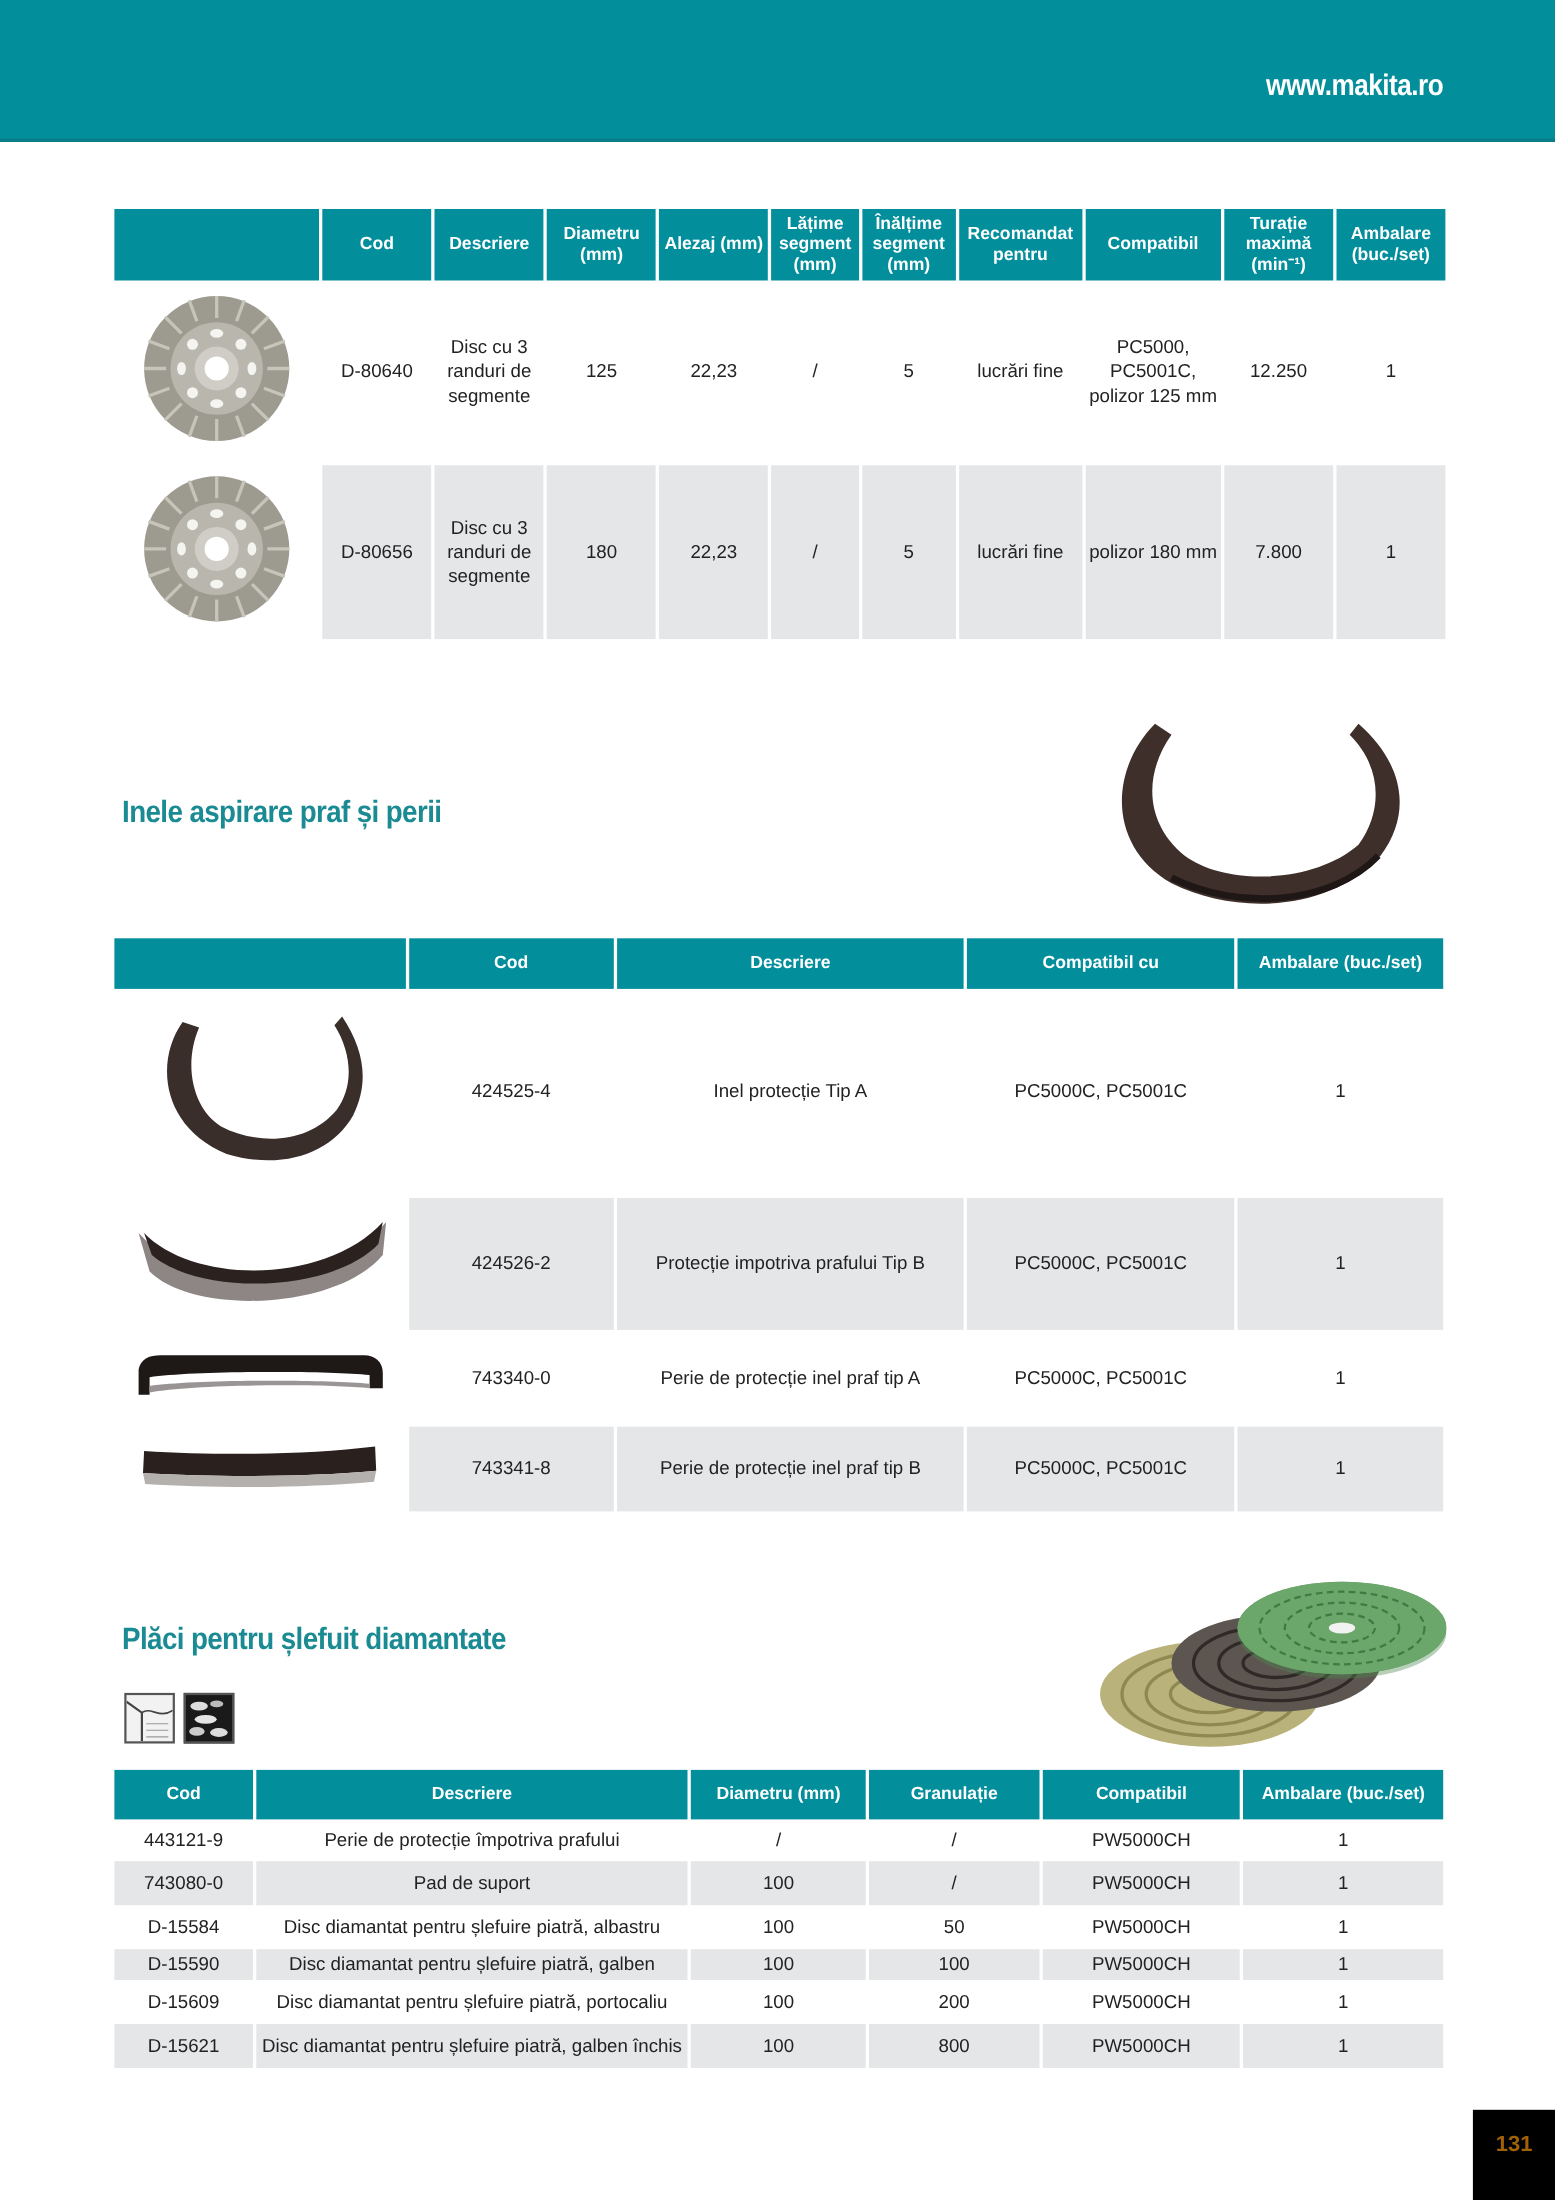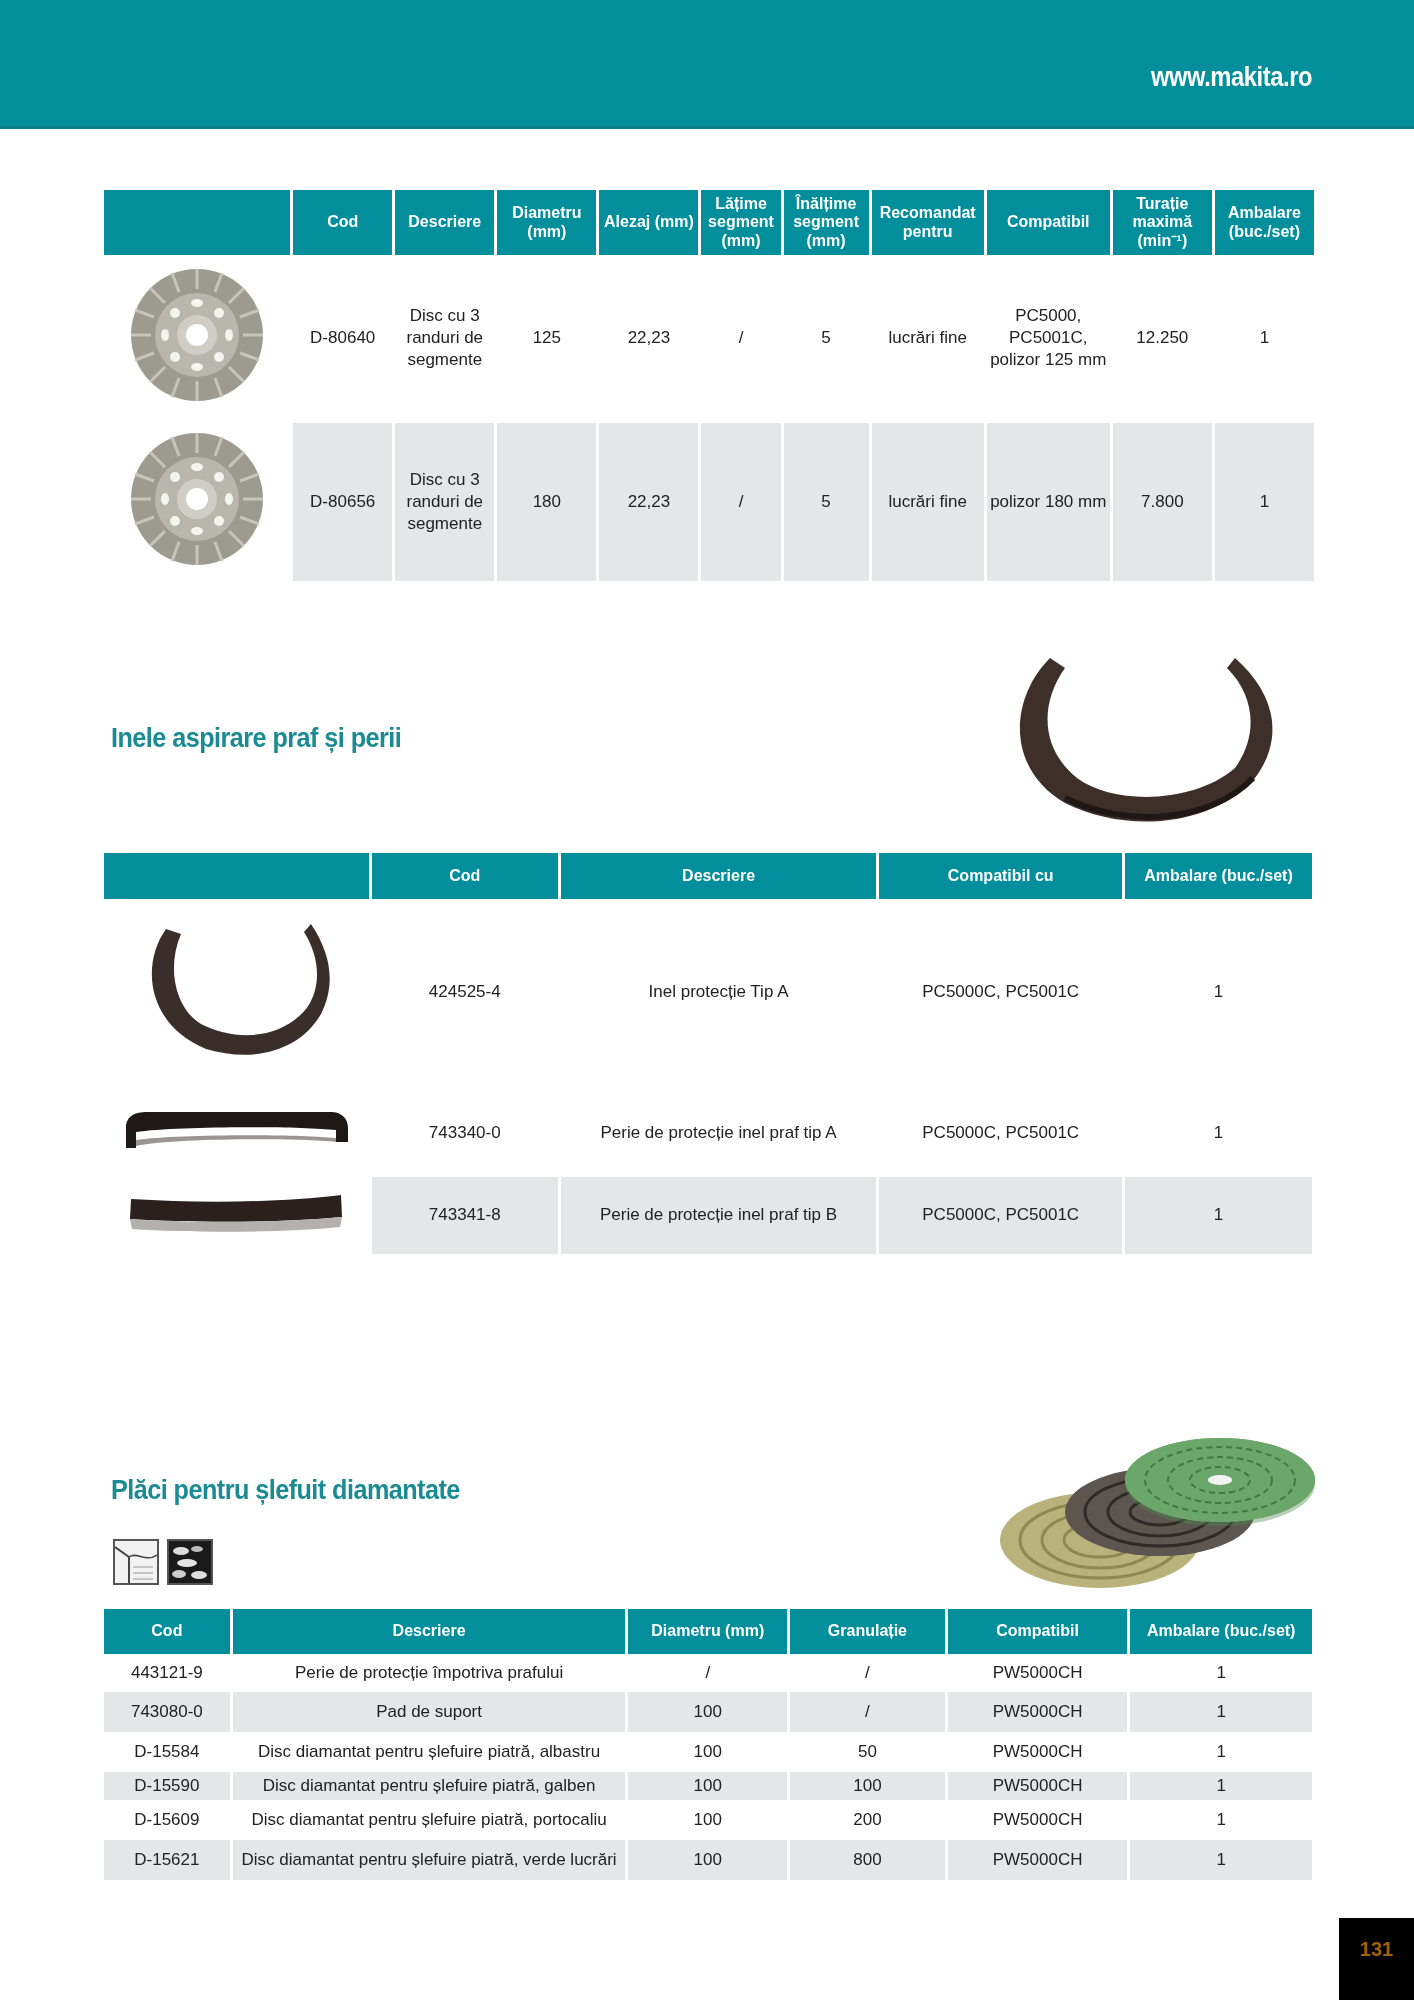--- a/index.html
+++ b/index.html
@@ -190,20 +190,32 @@
         </svg>
       </td>
       <td class="c">424525-4</td>
       <td class="c">Inel protecție Tip A</td>
       <td class="c">PC5000C, PC5001C</td>
       <td class="c">1</td>
     </tr>
     <tr style="height:4px;">
         <td colspan="5"></td>
       </tr>
+    <tr class="shade" style="height:120px;">
+      <td class="img-cell">
+        <svg width="240" height="100" viewBox="0 0 240 100">
+          <path d="M10 25 C 60 80, 180 80, 235 15 L 232 45 C 190 95, 60 100, 20 60 Z" fill="#8d8685"></path>
+          <path d="M15 25 C 60 72, 180 72, 232 15 L 228 35 C 185 80, 65 82, 22 45 Z" fill="#2b2220"></path>
+        </svg>
+      </td>
+      <td class="c">424526-2</td>
+      <td class="c">Protecție impotriva prafului Tip B</td>
+      <td class="c">PC5000C, PC5001C</td>
+      <td class="c">1</td>
+    </tr>
     <tr style="height:88px;">
       <td class="img-cell">
         <svg width="240" height="60" viewBox="0 0 240 60">
           <path d="M10 25 C 12 15, 20 12, 30 12 L 215 12 C 225 12, 232 18, 232 28 L 232 42 L 220 42 L 220 30 C 180 26, 60 26, 20 32 L 20 48 L 10 48 Z" fill="#1e1817"></path>
           <path d="M20 40 C 60 34, 180 34, 220 38 L 220 42 C 180 38, 60 38, 20 46 Z" fill="#9a9594"></path>
         </svg>
       </td>
       <td class="c">743340-0</td>
       <td class="c">Perie de protecție inel praf tip A</td>
       <td class="c">PC5000C, PC5001C</td>
@@ -324,21 +336,21 @@
     <tr style="height:40px;">
       <td class="c">D-15609</td>
       <td class="c">Disc diamantat pentru șlefuire piatră, portocaliu</td>
       <td class="c">100</td>
       <td class="c">200</td>
       <td class="c">PW5000CH</td>
       <td class="c">1</td>
     </tr>
     <tr class="shade" style="height:40px;">
       <td class="c">D-15621</td>
-      <td class="c">Disc diamantat pentru șlefuire piatră, verde lucrări</td>
+      <td class="c">Disc diamantat pentru șlefuire piatră, galben închis</td>
       <td class="c">100</td>
       <td class="c">800</td>
       <td class="c">PW5000CH</td>
       <td class="c">1</td>
     </tr>
   </tbody>
 </table>
 
 <div class="page-num">131</div>
 

